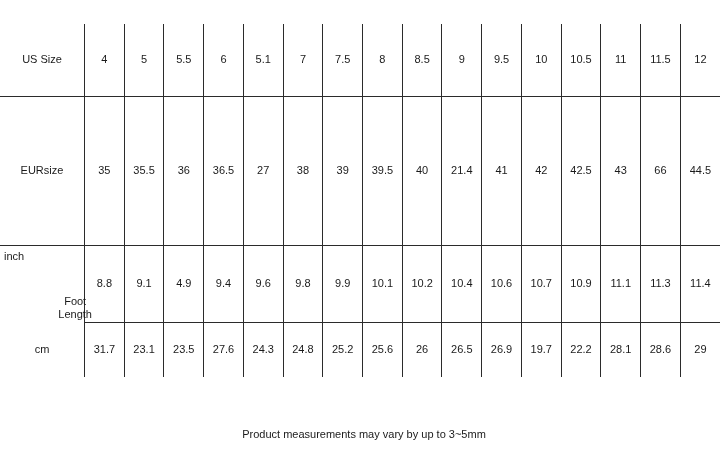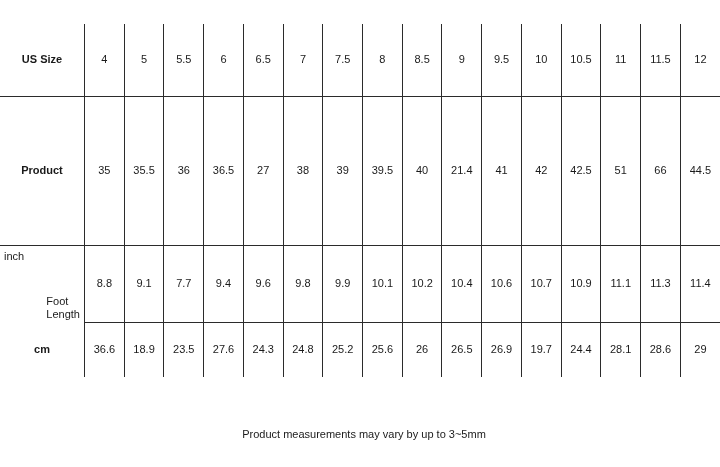--- a/index.html
+++ b/index.html
@@ -45,44 +45,44 @@
   table.size-table tr:first-child td {
     border-top: none;
   }
   table.size-table tr:last-child td {
     border-bottom: none;
   }
   td.label-cell {
     text-align: center;
     font-size: 11px;
     width: 84px;
-    font-weight: bold;
   }
   td.corner-cell {
     position: relative;
     border: none !important;
     width: 84px;
   }
   .corner-inner {
     position: relative;
     width: 100%;
     height: 100%;
+    padding-left: 12px;
   }
   .corner-inch {
     position: absolute;
     left: 4px;
     top: 4px;
     font-size: 11px;
   }
   .corner-foot {
     position: absolute;
     right: 4px;
     bottom: 2px;
     font-size: 11px;
-    text-align: left;
+    text-align: center;
     line-height: 1.15;
   }
   .row-us td { height: 72px; }
   .row-eur td { height: 148px; }
   .row-inch td { height: 76px; }
   .row-cm td { height: 54px; }
   .footnote {
     position: absolute;
     left: 8px;
     right: 0;
@@ -101,97 +101,97 @@
 <div class="sheet">
 
   <table class="size-table">
     <tbody>
         <tr class="row-us">
       <td class="label-cell">US Size</td>
       <td>4</td>
       <td>5</td>
       <td>5.5</td>
       <td>6</td>
-      <td>6.5</td>
+      <td>5.1</td>
       <td>7</td>
       <td>7.5</td>
       <td>8</td>
       <td>8.5</td>
       <td>9</td>
       <td>9.5</td>
       <td>10</td>
       <td>10.5</td>
       <td>11</td>
       <td>11.5</td>
       <td>12</td>
     </tr>
 
     <tr class="row-eur">
-      <td class="label-cell">Product</td>
+      <td class="label-cell">EURsize</td>
       <td>35</td>
       <td>35.5</td>
       <td>36</td>
       <td>36.5</td>
       <td>27</td>
       <td>38</td>
       <td>39</td>
       <td>39.5</td>
       <td>40</td>
       <td>21.4</td>
       <td>41</td>
       <td>42</td>
       <td>42.5</td>
-      <td>51</td>
+      <td>43</td>
       <td>66</td>
       <td>44.5</td>
     </tr>
 
     <tr class="row-inch">
       <td class="corner-cell">
         <div class="corner-inner">
           <span class="corner-inch">inch</span>
           <span class="corner-foot">
             <span class="measure-label">Foot</span>
             <span class="measure-label">Length</span>
           </span>
         </div>
       </td>
       <td>8.8</td>
       <td>9.1</td>
-      <td>7.7</td>
+      <td>4.9</td>
       <td>9.4</td>
       <td>9.6</td>
       <td>9.8</td>
       <td>9.9</td>
       <td>10.1</td>
       <td>10.2</td>
       <td>10.4</td>
       <td>10.6</td>
       <td>10.7</td>
       <td>10.9</td>
       <td>11.1</td>
       <td>11.3</td>
       <td>11.4</td>
     </tr>
 
     <tr class="row-cm">
       <td class="label-cell" style="border:none;">cm</td>
-      <td>36.6</td>
-      <td>18.9</td>
+      <td>31.7</td>
+      <td>23.1</td>
       <td>23.5</td>
       <td>27.6</td>
       <td>24.3</td>
       <td>24.8</td>
       <td>25.2</td>
       <td>25.6</td>
       <td>26</td>
       <td>26.5</td>
       <td>26.9</td>
       <td>19.7</td>
-      <td>24.4</td>
+      <td>22.2</td>
       <td>28.1</td>
       <td>28.6</td>
       <td>29</td>
     </tr>
   </tbody>
     </table>
 
   <div class="footnote">Product measurements may vary by up to 3~5mm</div>
 
 </div>

